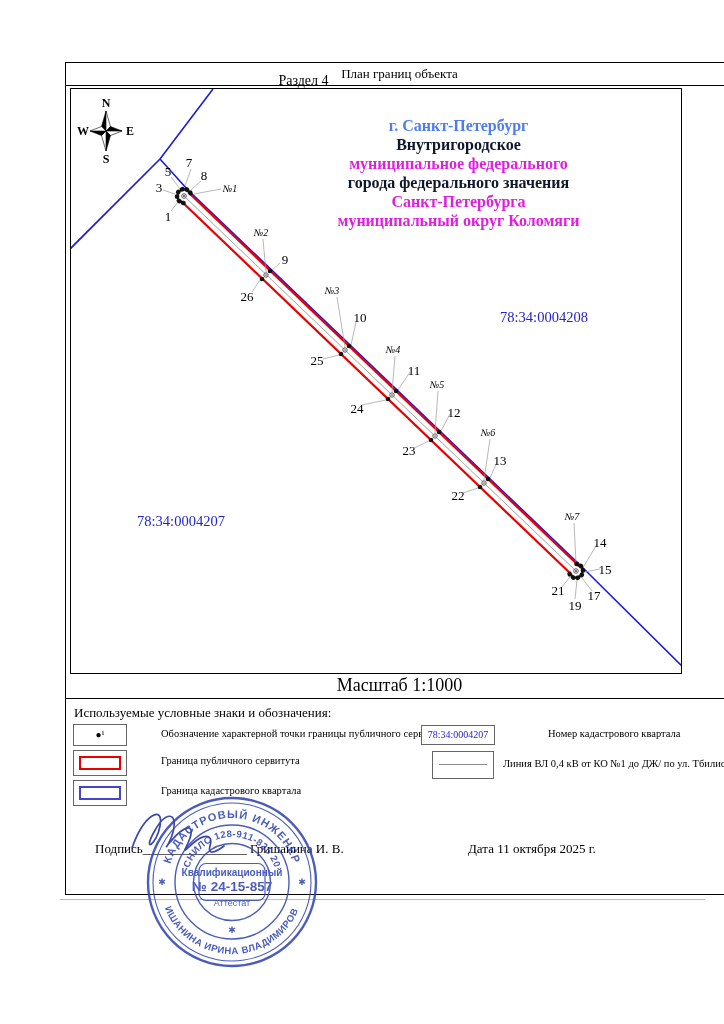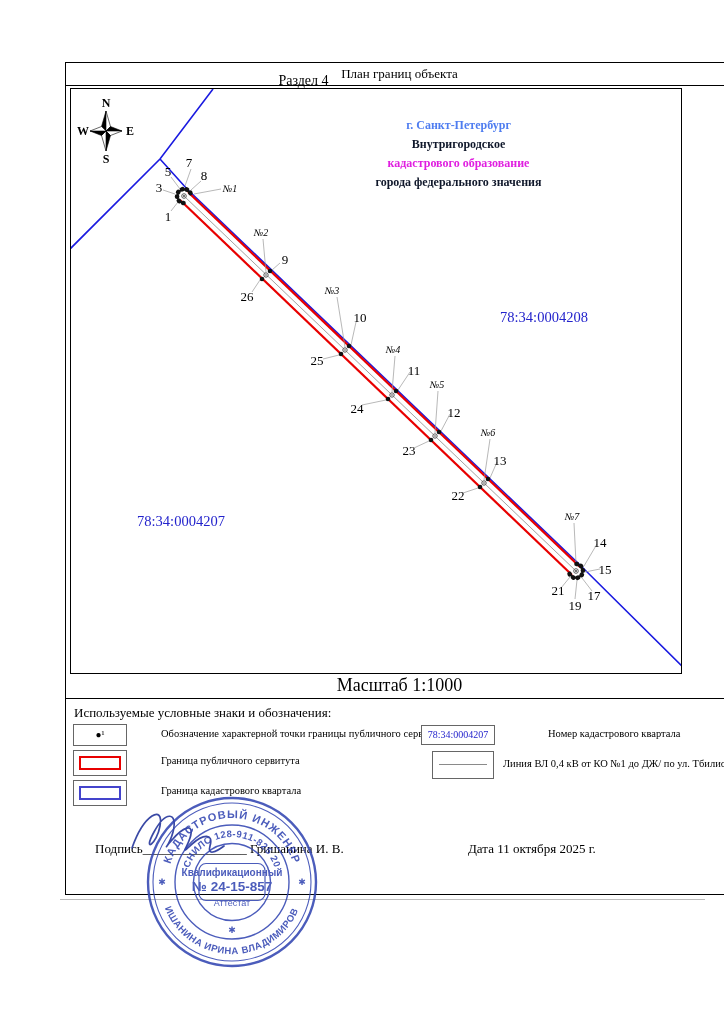--- a/index.html
+++ b/index.html
@@ -6,21 +6,21 @@
   .page{position:relative;width:724px;height:1024px;background:#fff;overflow:hidden;
         font-family:"Liberation Serif","DejaVu Serif",serif;color:#000;}
   .doc-title{position:absolute;top:37px;left:0;width:607px;text-align:center;font-size:14px;margin-top:36px;}
   .outer-box{position:absolute;left:65px;top:62px;width:619px;height:831px;border:1px solid #000;padding-left:48px;}
   .shadow-line{position:absolute;left:60px;top:899px;width:645px;height:1px;background:#bcbcbc;}
   .plan-header{position:absolute;left:0;top:0;width:100%;height:22px;line-height:22px;
                text-align:center;font-size:13px;border-bottom:1px solid #000;}
   .map-box{position:absolute;left:4px;top:25px;width:610px;height:584px;border:1px solid #000;}
   .map-svg{position:absolute;left:0;top:0;}
   .loc-block{position:absolute;left:255px;top:27px;width:265px;text-align:center;
-             font-size:12px;font-weight:bold;line-height:19px;}
+             font-size:16px;font-weight:bold;line-height:19px;}
   .c-city{color:#4f7df0;}
   .c-crim{color:#0f172a;}
   .c-mag{color:#e01ee0;}
   .scale-row{position:absolute;left:0;top:611px;width:100%;height:24px;line-height:22px;
              text-align:center;font-size:18px;border-bottom:1px solid #000;}
   .legend-heading{position:absolute;left:8px;top:642px;font-size:13px;}
   .sym-box{position:absolute;border:1px solid #666;background:#fff;}
   .sym-point{left:7px;top:661px;width:52px;height:20px;line-height:20px;text-align:center;font-size:10px;}
   .sym-red{left:7px;top:687px;width:52px;height:24px;}
   .sym-red .inner{position:absolute;left:5px;top:5px;right:5px;bottom:5px;border:2px solid #e80000;}
@@ -199,22 +199,24 @@
         <text class="mlbl" x="504" y="521">19</text>
         <text class="mlbl" x="487" y="506">21</text>
 
         <text class="qnum" x="473" y="233">78:34:0004208</text>
         <text class="qnum" x="110" y="437">78:34:0004207</text>
       </svg>
 
       <div class="loc-block">
         <div class="c-city">г. Санкт-Петербург</div>
         <div class="c-crim">Внутригородское</div>
-        <div class="c-mag">кадастрового образование</div>
+        <div class="c-mag">муниципальное федерального</div>
         <div class="c-crim">города федерального значения</div>
+        <div class="c-mag">Санкт-Петербурга</div>
+        <div class="c-mag">муниципальный округ Коломяги</div>
       </div>
     </div>
 
     <div class="scale-row">Масштаб 1:1000</div>
 
     <div class="legend-heading">Используемые условные знаки и обозначения:</div>
 
     <div class="sym-box sym-point">●¹</div>
     <div class="leg-label ll-1">Обозначение характерной точки границы публичного сервитута</div>
 

